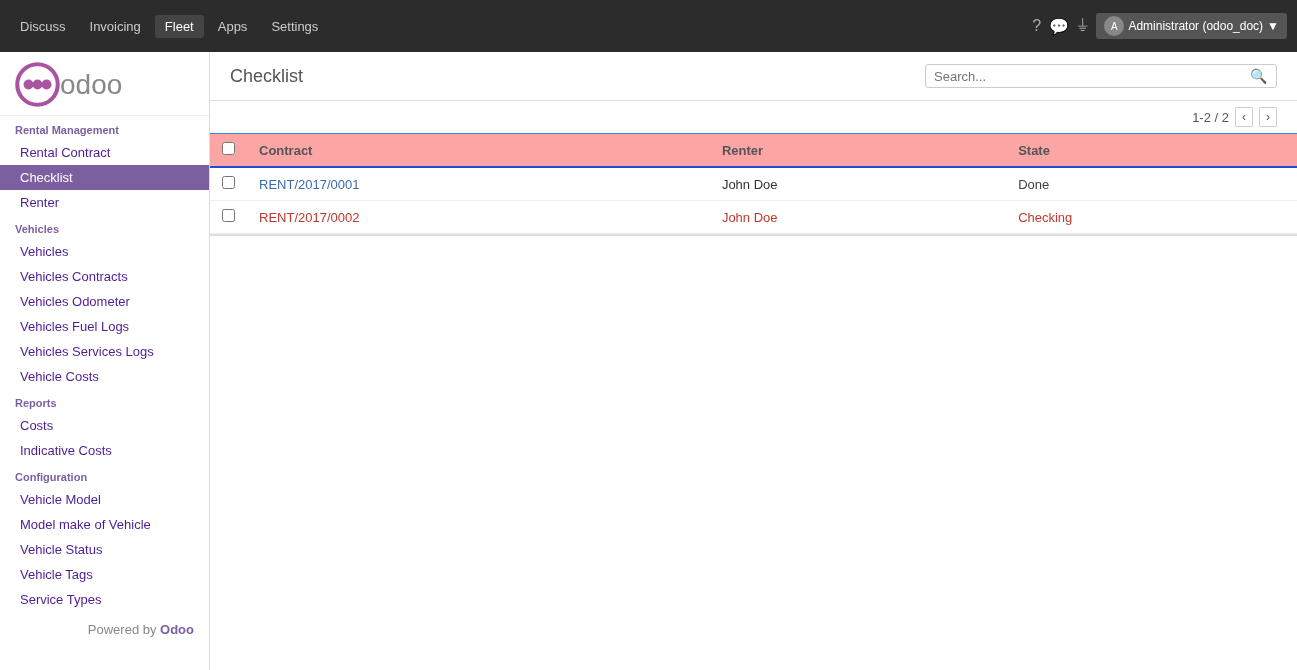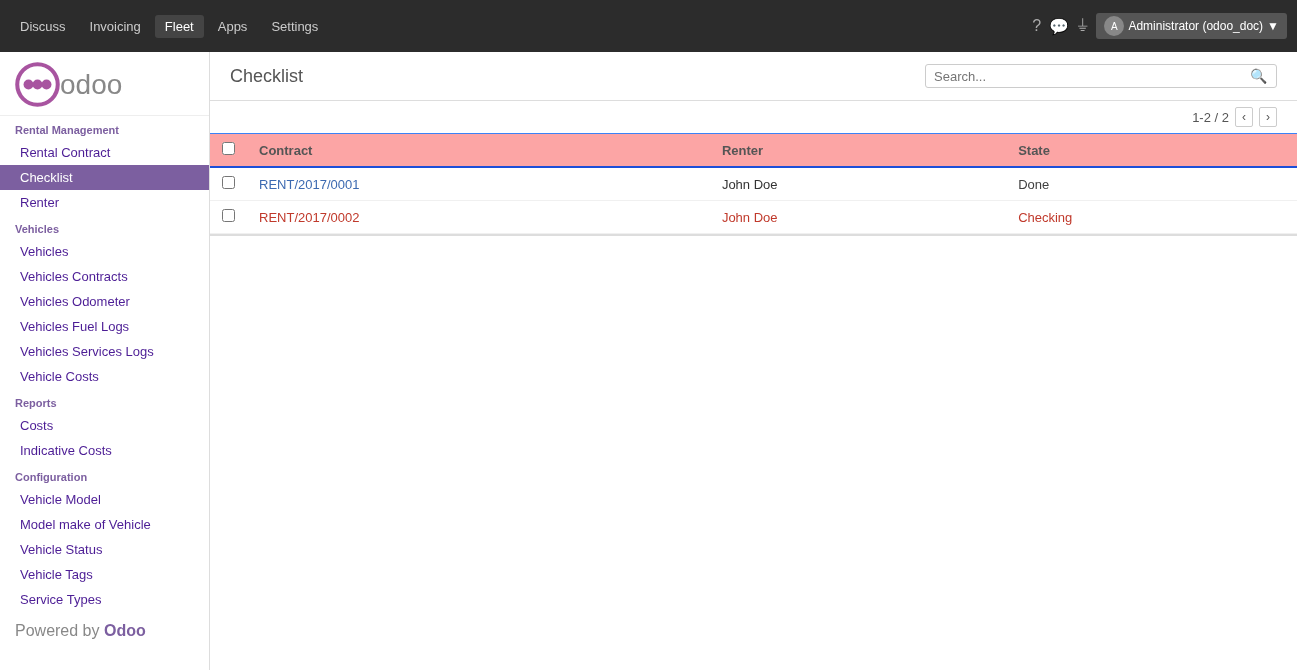--- a/index.html
+++ b/index.html
@@ -72,23 +72,23 @@
     .sidebar-item {
       padding: 5px 15px 5px 20px;
       cursor: pointer;
       color: #4c1d95;
       font-size: 13px;
     }
     .sidebar-item.active { background: #7c5fa0; color: #fff; }
 
     .sidebar-footer {
       padding: 10px 15px;
-      font-size: 16px;
+      font-size: 13px;
       color: #888;
-      text-align: left;
+      text-align: right;
     }
     .sidebar-footer span { color: #7c5fa0; font-weight: bold; }
 
     
     .content-area {
       flex: 1;
       display: flex;
       flex-direction: column;
       overflow: hidden;
       background: #f9f9f9;

